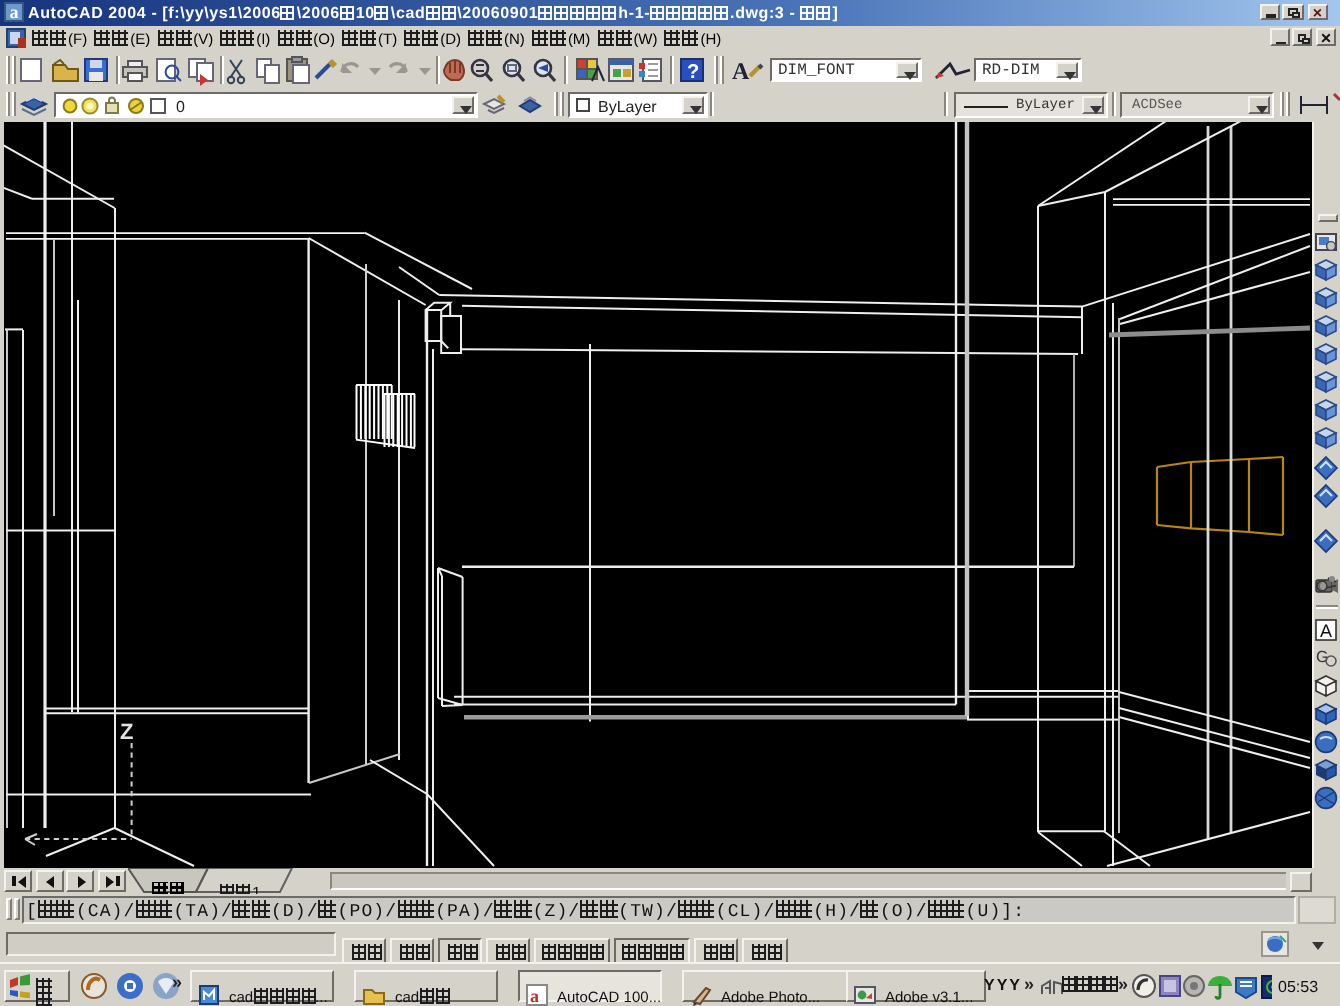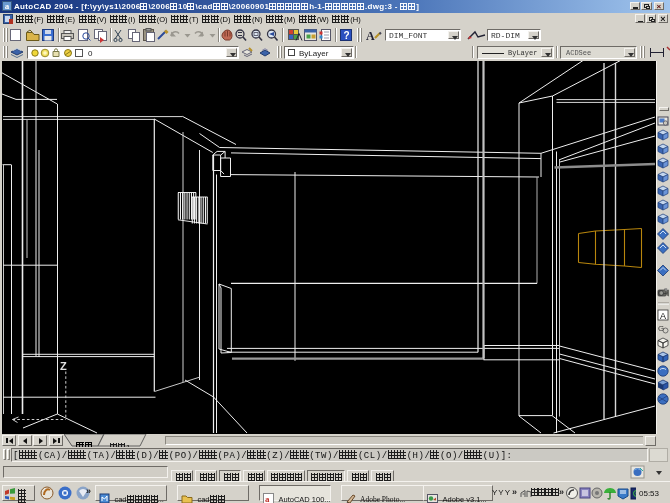--- a/index.html
+++ b/index.html
@@ -476,36 +476,36 @@
       </svg>
   <span style="font-size:7.5px;color:#111;"> cad</span><i class="g" style="width:7px;height:8px"></i><i class="g" style="width:7px;height:8px;margin:0"></i>
  </div>
  <div class="abs sunken" style="left:259px;top:2.5px;width:72px;height:16.5px;background:#e6e4dc;padding:2.5px 0 0 3px;white-space:nowrap;">
   <svg width="11" height="11" style="vertical-align:-2px">
         <rect x="0.5" y="0.5" width="10" height="10" fill="#fff" stroke="#888"></rect>
         <text x="2" y="9" font-size="9" font-weight="bold" fill="#c03028" font-family="Liberation Serif">a</text>
       </svg>
   <span style="font-size:7.5px;color:#111;"> AutoCAD 100...</span>
  </div>
- <div class="raised abs" style="left:341px;top:2.5px;width:84px;height:16.5px;padding:2.5px 0 0 3px;white-space:nowrap;font-family:Liberation Serif, serif;">
+ <div class="raised abs" style="left:341px;top:2.5px;width:84px;height:16.5px;padding:2.5px 0 0 3px;white-space:nowrap;">
   <svg width="11" height="11" style="vertical-align:-2px">
         <path d="M2 9L8 2l2 1-5 7z" fill="#d4b896" stroke="#6a4a2a"></path>
         <path d="M2 9l-.5 2 2-.8z" fill="#333"></path>
       </svg>
   <span style="font-size:7.5px;color:#111;"> Adobe Photo...</span>
  </div>
  <div class="raised abs" style="left:423px;top:2.5px;width:70px;height:16.5px;padding:2.5px 0 0 3px;white-space:nowrap;">
   <svg width="11" height="11" style="vertical-align:-2px">
         <rect x="0.5" y="1.5" width="10" height="8" fill="#e8e6e0" stroke="#556"></rect>
         <circle cx="4" cy="5.5" r="2.2" fill="#3a9a4a"></circle>
         <path d="M6 7l3-2.5v3z" fill="#b05030"></path>
       </svg>
   <span style="font-size:7.5px;color:#111;"> Adobe v3.1...</span>
  </div>
- <span class="abs" style="left:492px;top:6px;font-size:8px;font-weight:normal;color:#111;letter-spacing:1px;">YYY</span>
+ <span class="abs" style="left:492px;top:6px;font-size:8px;font-weight:bold;color:#111;letter-spacing:1px;">YYY</span>
  <span class="abs" style="left:512px;top:4.5px;font-size:9px;font-weight:bold;color:#222;">»</span>
  <svg class="abs" style="left:520px;top:6.5px" width="12" height="10">
       <path d="M1 8V4l4-2.5V8M2.5 5h2M7 8V2l4 1v5" fill="none" stroke="#555"></path>
     </svg>
  <span class="abs" style="left:531px;top:6px;font-size:0;"><i class="g" style="width:6.5px;height:8px;margin-right:0.5px"></i><i class="g" style="width:6.5px;height:8px;margin-right:0.5px"></i><i class="g" style="width:6.5px;height:8px;margin-right:0.5px"></i><i class="g" style="width:6.5px;height:8px;margin:0"></i></span>
  <span class="abs" style="left:559px;top:4.5px;font-size:9px;font-weight:bold;color:#222;">»</span>
  <svg class="abs" style="left:566px;top:4px" width="70" height="15">
   <circle cx="6" cy="7" r="5.5" fill="#f0efe8" stroke="#555"></circle>
       <path d="M3 9c0-3 2-5.5 5-5" fill="none" stroke="#333" stroke-width="1.6"></path>
   <rect x="14" y="2" width="10" height="10" fill="#8a84c0" stroke="#4a4480"></rect>

